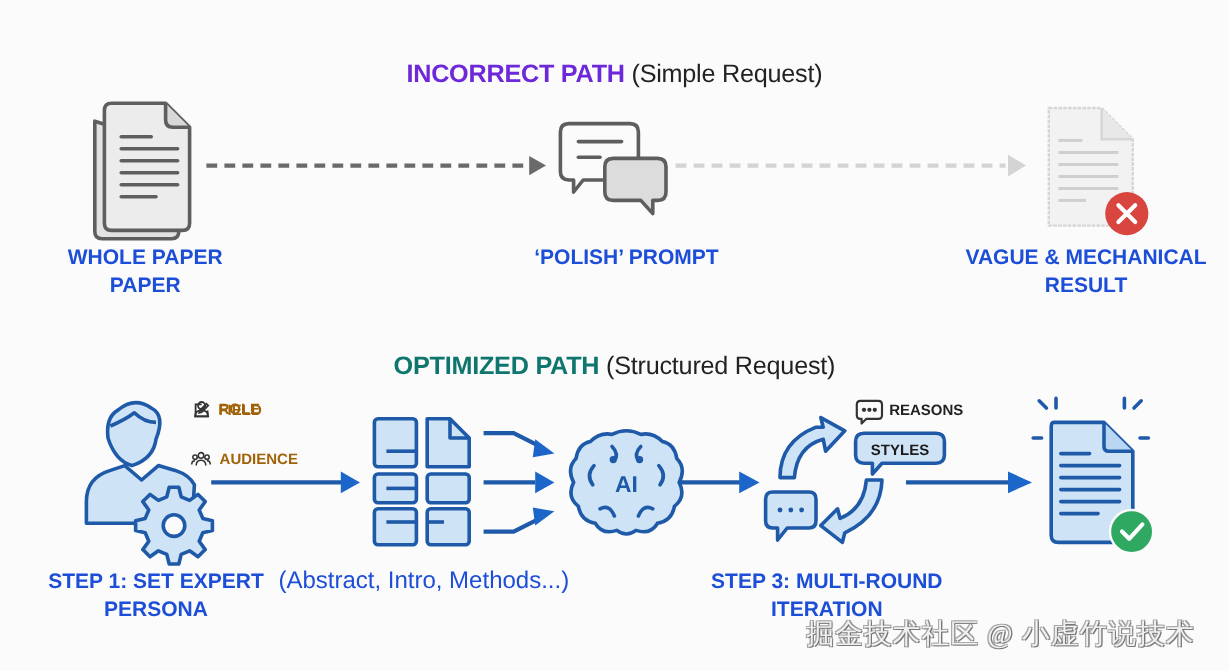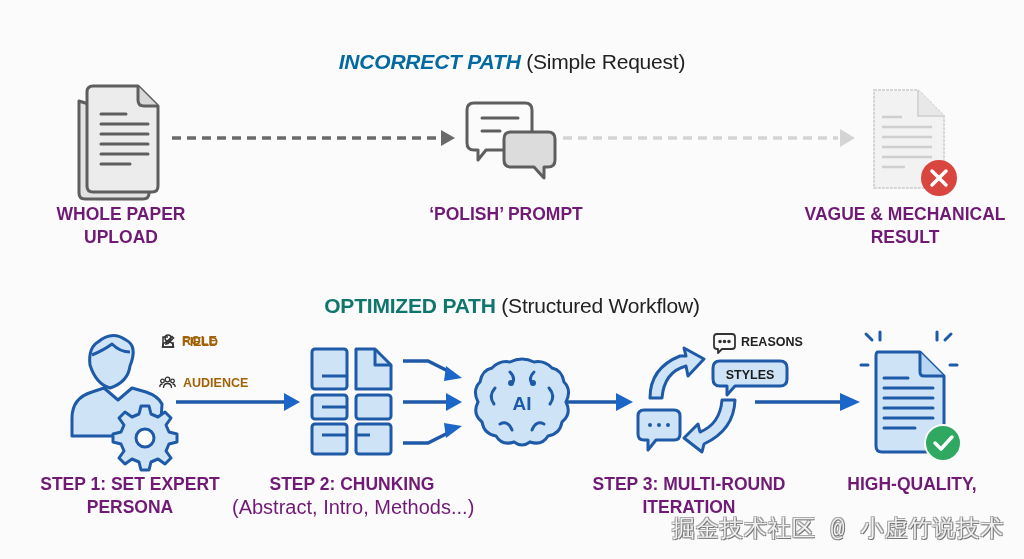--- a/index.html
+++ b/index.html
@@ -10,50 +10,50 @@
     position: relative;
   }
   .abs { position: absolute; }
   .section-title {
     position: absolute; left: 0; width: 1024px; text-align: center;
     font-size: 21px; letter-spacing: -0.2px;
   }
   .section-title .strong { font-weight: bold; }
   .section-title .sub { color: #222; }
   #t1 { top: 50px; }
-  #t1 .strong { color: #0369a1; font-style: italic; }
+  #t1 .strong { color: #6d28d9; }
   #t2 { top: 294px; }
   #t2 .strong { color: #0f766e; }
   .lbl {
     position: absolute; text-align: center; font-weight: bold;
-    font-size: 17.5px; line-height: 23px; color: #701a75; white-space: nowrap;
+    font-size: 17.5px; line-height: 23px; color: #1d4ed8; white-space: nowrap;
   }
   .lbl .sub { font-weight: normal; display: block; font-size: 20px; }
   .mini {
     position: absolute; font-weight: bold; font-size: 12.5px; color: #a16207;
     display: flex; align-items: center; gap: 7px; white-space: nowrap;
   }
   .watermark {
     position: absolute; left: 672px; top: 513px; font-size: 23px;
     color: #f1f1f1; letter-spacing: 1px;
     text-shadow: 1px 1px 0 #777, -1px -1px 0 #aaa, 1px -1px 0 #999, -1px 1px 0 #999;
-    font-family: Liberation Mono, monospace; white-space: nowrap;
+    font-family: Liberation Serif, serif; white-space: nowrap;
   }
   svg { overflow: visible; }
 </style>
 </head>
 <body>
 
 <div id="t1" class="section-title">
   <span class="strong">INCORRECT PATH</span>
   <span class="sub">(Simple Request)</span>
 </div>
 <div id="t2" class="section-title">
   <span class="strong">OPTIMIZED PATH</span>
-  <span class="sub">(Structured Workflow)</span>
+  <span class="sub">(Structured Request)</span>
 </div>
 
 <svg class="abs" style="left:0;top:0" width="1024" height="559">
 
   <g stroke="#5e5e5e" stroke-width="3" stroke-linejoin="round">
     <path d="M82 98 L82 190 Q82 196 88 196 L146 196 Q152 196 152 190 L152 120 Z" fill="#e2e2e2" transform="translate(-3,3)"></path>
     <path d="M93 86 L138 86 L158 106 L158 186 Q158 192 152 192 L93 192 Q87 192 87 186 L87 92 Q87 86 93 86 Z" fill="#ececec"></path>
     <path d="M138 86 L138 100 Q138 106 144 106 L158 106" fill="#d8d8d8"></path>
     <g stroke-width="3" stroke-linecap="round">
       <line x1="101" y1="114" x2="126" y2="114"></line>
@@ -96,23 +96,23 @@
     <g>
       <circle cx="939" cy="178" r="18" fill="#d9463f"></circle>
       <line x1="932" y1="171" x2="946" y2="185" stroke="#fff" stroke-width="3.5" stroke-linecap="round"></line>
       <line x1="946" y1="171" x2="932" y2="185" stroke="#fff" stroke-width="3.5" stroke-linecap="round"></line>
     </g>
   </g>
 </svg>
 
 <div class="lbl" style="left:46px;top:203px;width:150px">
   <span>WHOLE PAPER</span><br>
-  <span>UPLOAD</span>
-</div>
-<div class="lbl" style="left:416px;top:203px;width:180px">
+  <span>PAPER</span>
+</div>
+<div class="lbl" style="left:432px;top:203px;width:180px">
   <span>‘POLISH’ PROMPT</span>
 </div>
 <div class="lbl" style="left:790px;top:203px;width:230px">
   <span>VAGUE &amp; MECHANICAL</span><br>
   <span>RESULT</span>
 </div>
 
 <svg class="abs" style="left:0;top:0" width="1024" height="559">
   <defs>
     <marker id="ah" markerWidth="10" markerHeight="10" refX="2" refY="5" orient="auto" markerUnits="userSpaceOnUse">
@@ -255,24 +255,23 @@
       <path d="M16.2 11 Q16.2 8 13.5 8" fill="none" stroke="#333" stroke-width="1.3"></path>
     </svg>
   <span>AUDIENCE</span>
 </div>
 
 <div class="lbl" style="left:25px;top:473px;width:210px">
   <span>STEP 1: SET EXPERT</span><br>
   <span>PERSONA</span>
 </div>
 <div class="lbl" style="left:232px;top:473px;width:240px">
-  <span>STEP 2: CHUNKING</span>
   <span class="sub">(Abstract, Intro, Methods...)</span>
 </div>
 <div class="lbl" style="left:578px;top:473px;width:222px">
   <span>STEP 3: MULTI-ROUND</span><br>
   <span>ITERATION</span>
 </div>
 <div class="lbl" style="left:822px;top:473px;width:180px">
-  <span>HIGH-QUALITY,</span><br>
+  <br>
 </div>
 
 <div class="watermark">掘金技术社区 @ 小虚竹说技术</div>
 
 </body></html>

